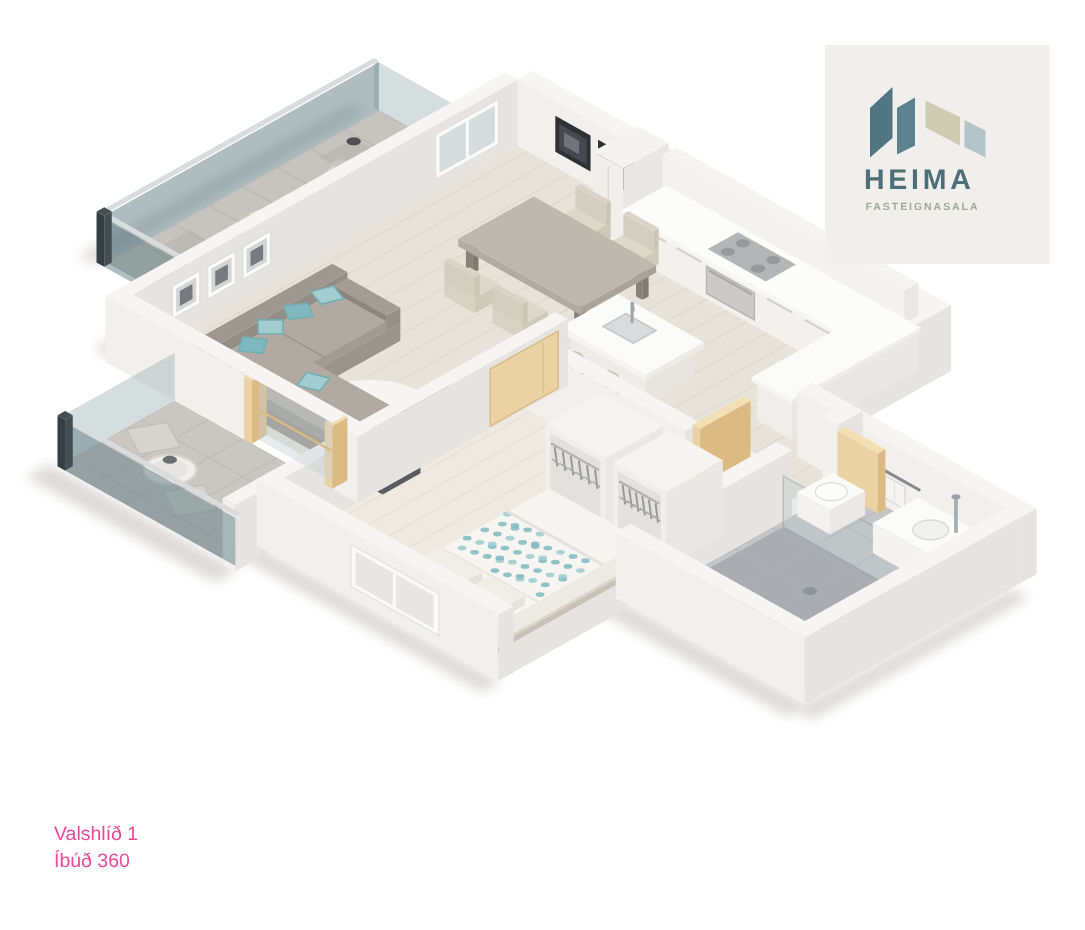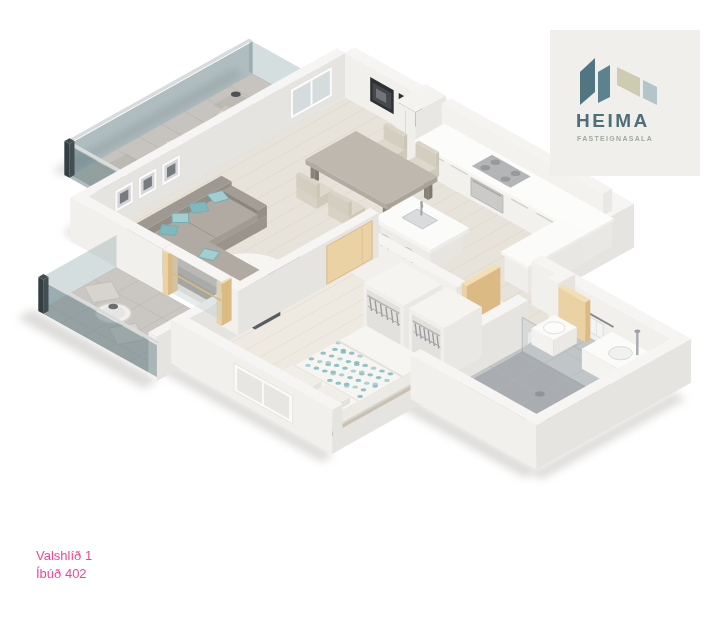--- a/index.html
+++ b/index.html
@@ -543,15 +543,15 @@
         <polygon fill="#5b828e" points="48,42 60,35 60,67 48,73"></polygon>
         <polygon fill="#cdccb2" points="67,37 90,48 90,67 67,55"></polygon>
         <polygon fill="#b4c5c9" points="93,50 107,57 107,75 93,68"></polygon>
       </svg>
     <div class="brand" style="color: rgb(77, 111, 121);">HEIMA</div>
     <div class="tagline" style="color: rgb(157, 172, 159);">FASTEIGNASALA</div>
   </div>
 
   <div id="address" style="color: #ec4899;">
     <div>Valshlíð 1</div>
-    <div>Íbúð 402</div>
+    <div>Íbúð 360</div>
   </div>
 </div>
 
 </body></html>

